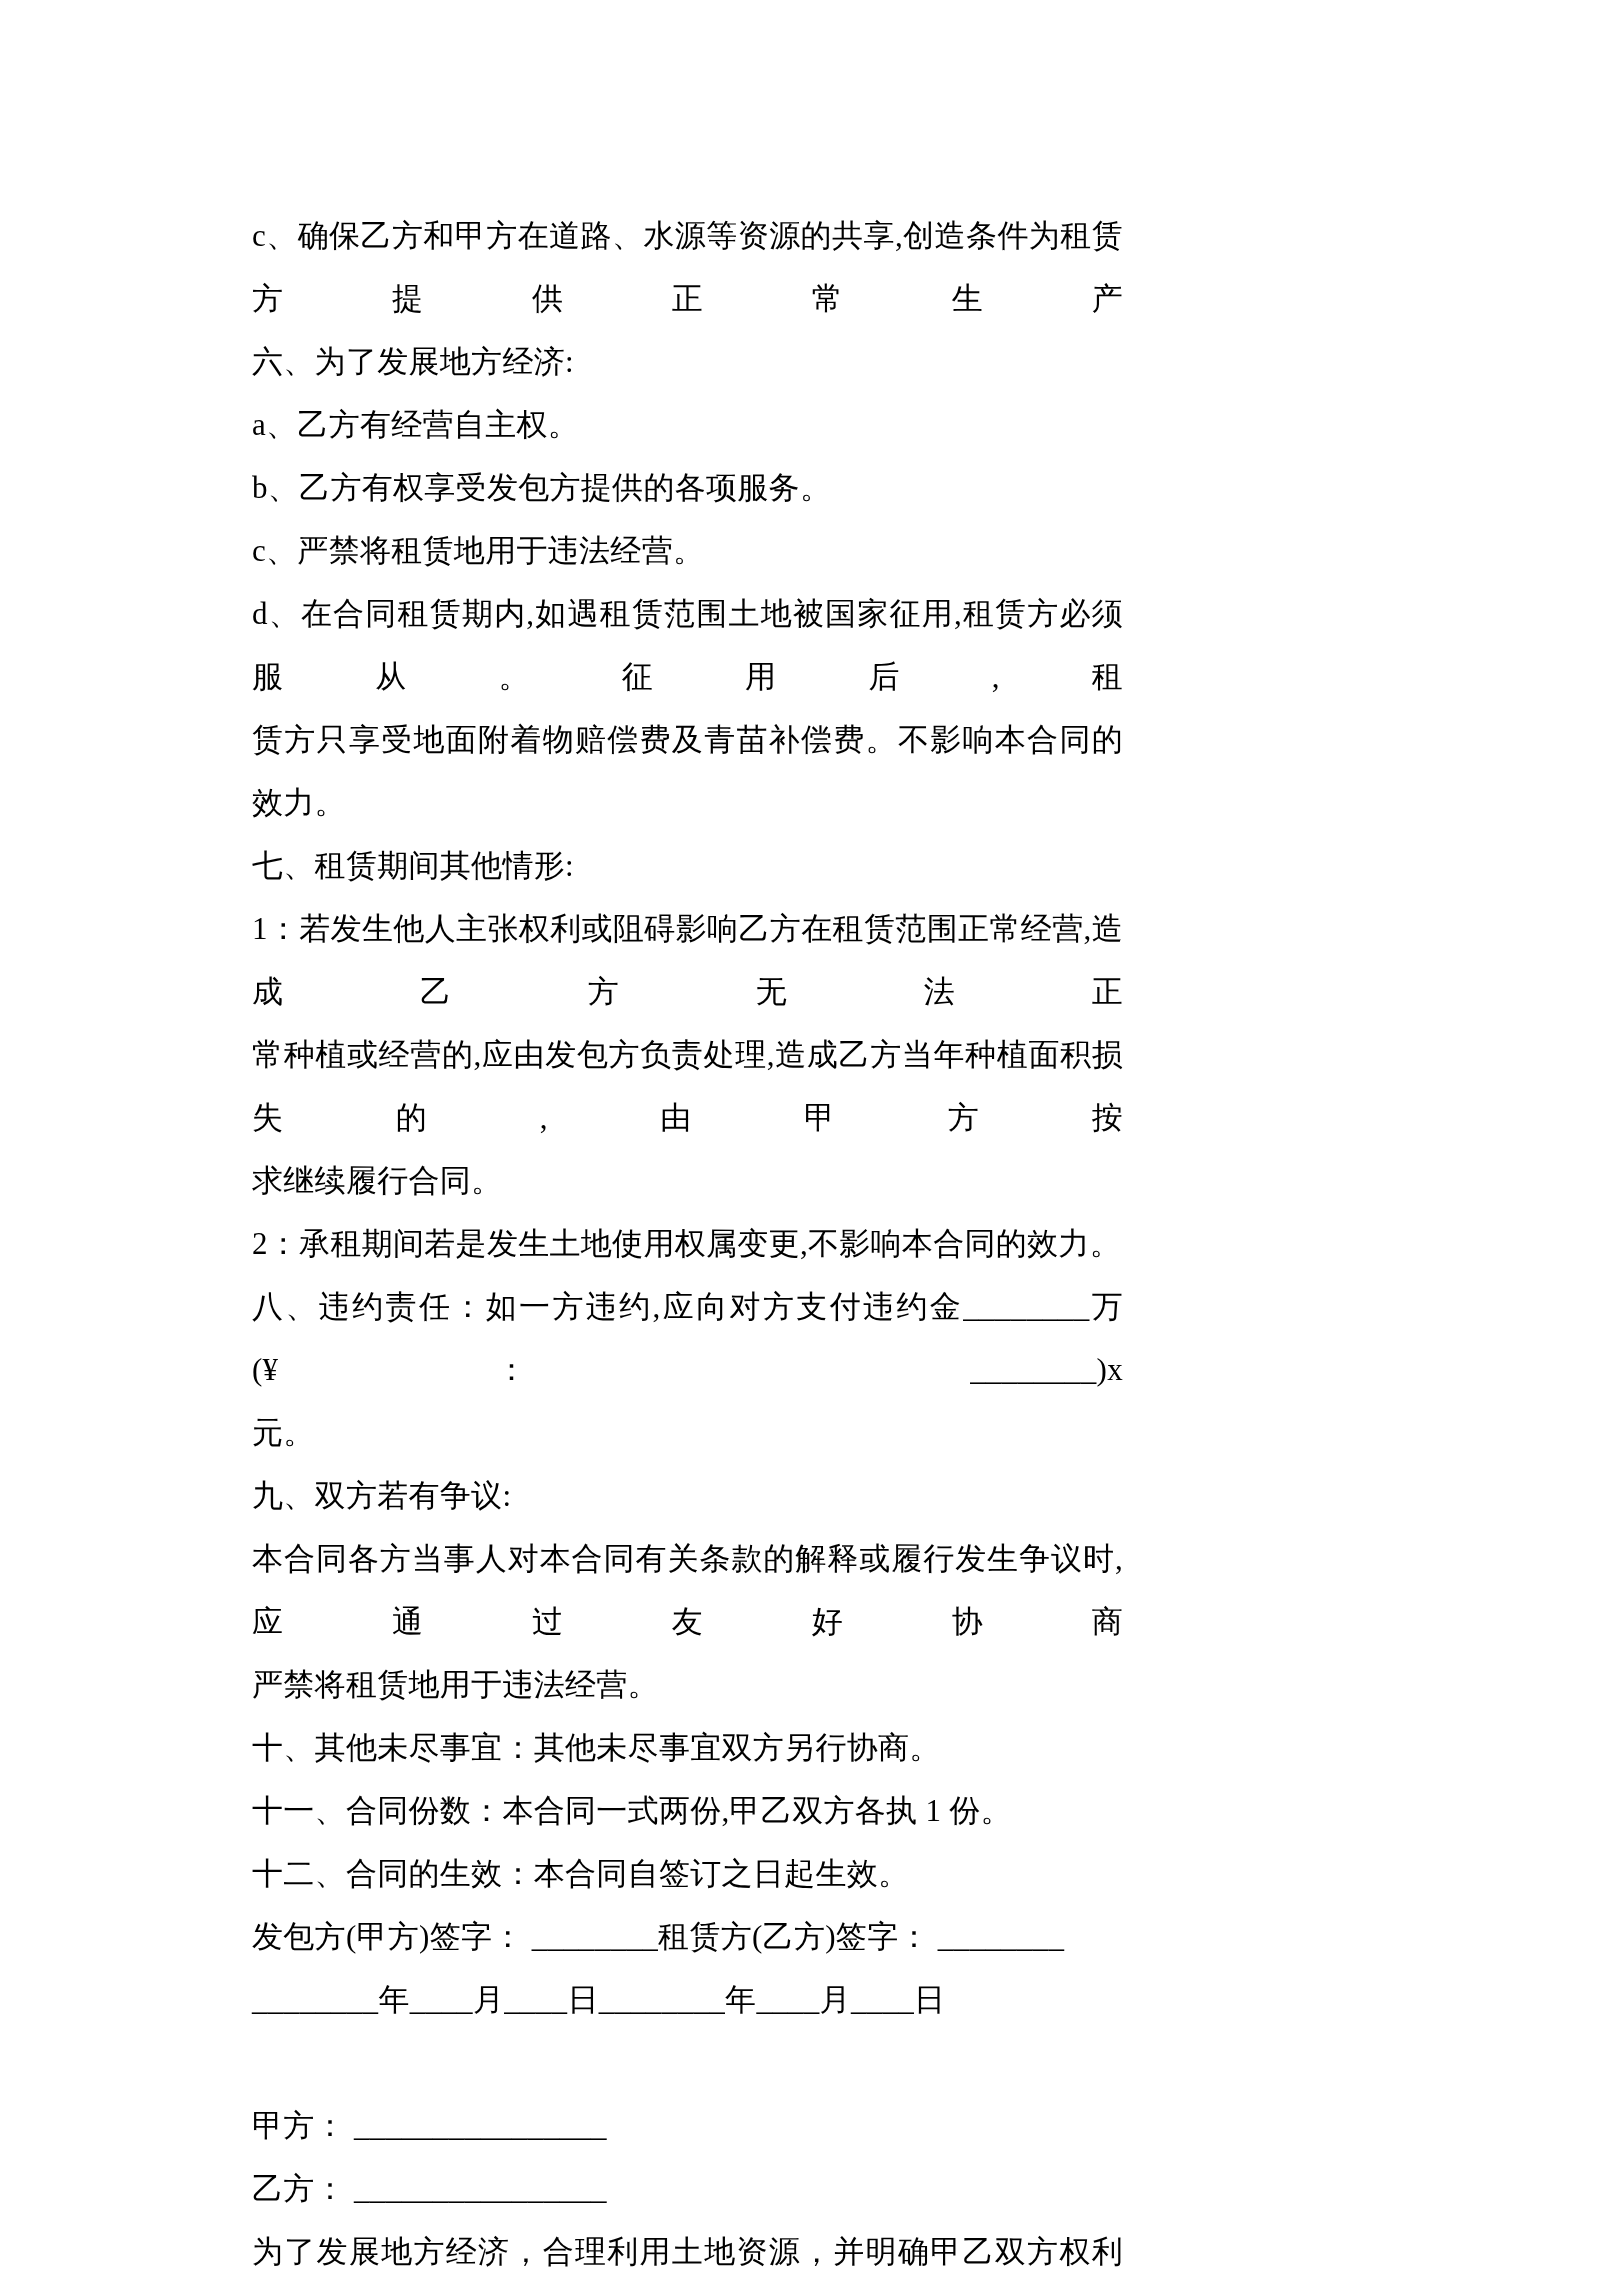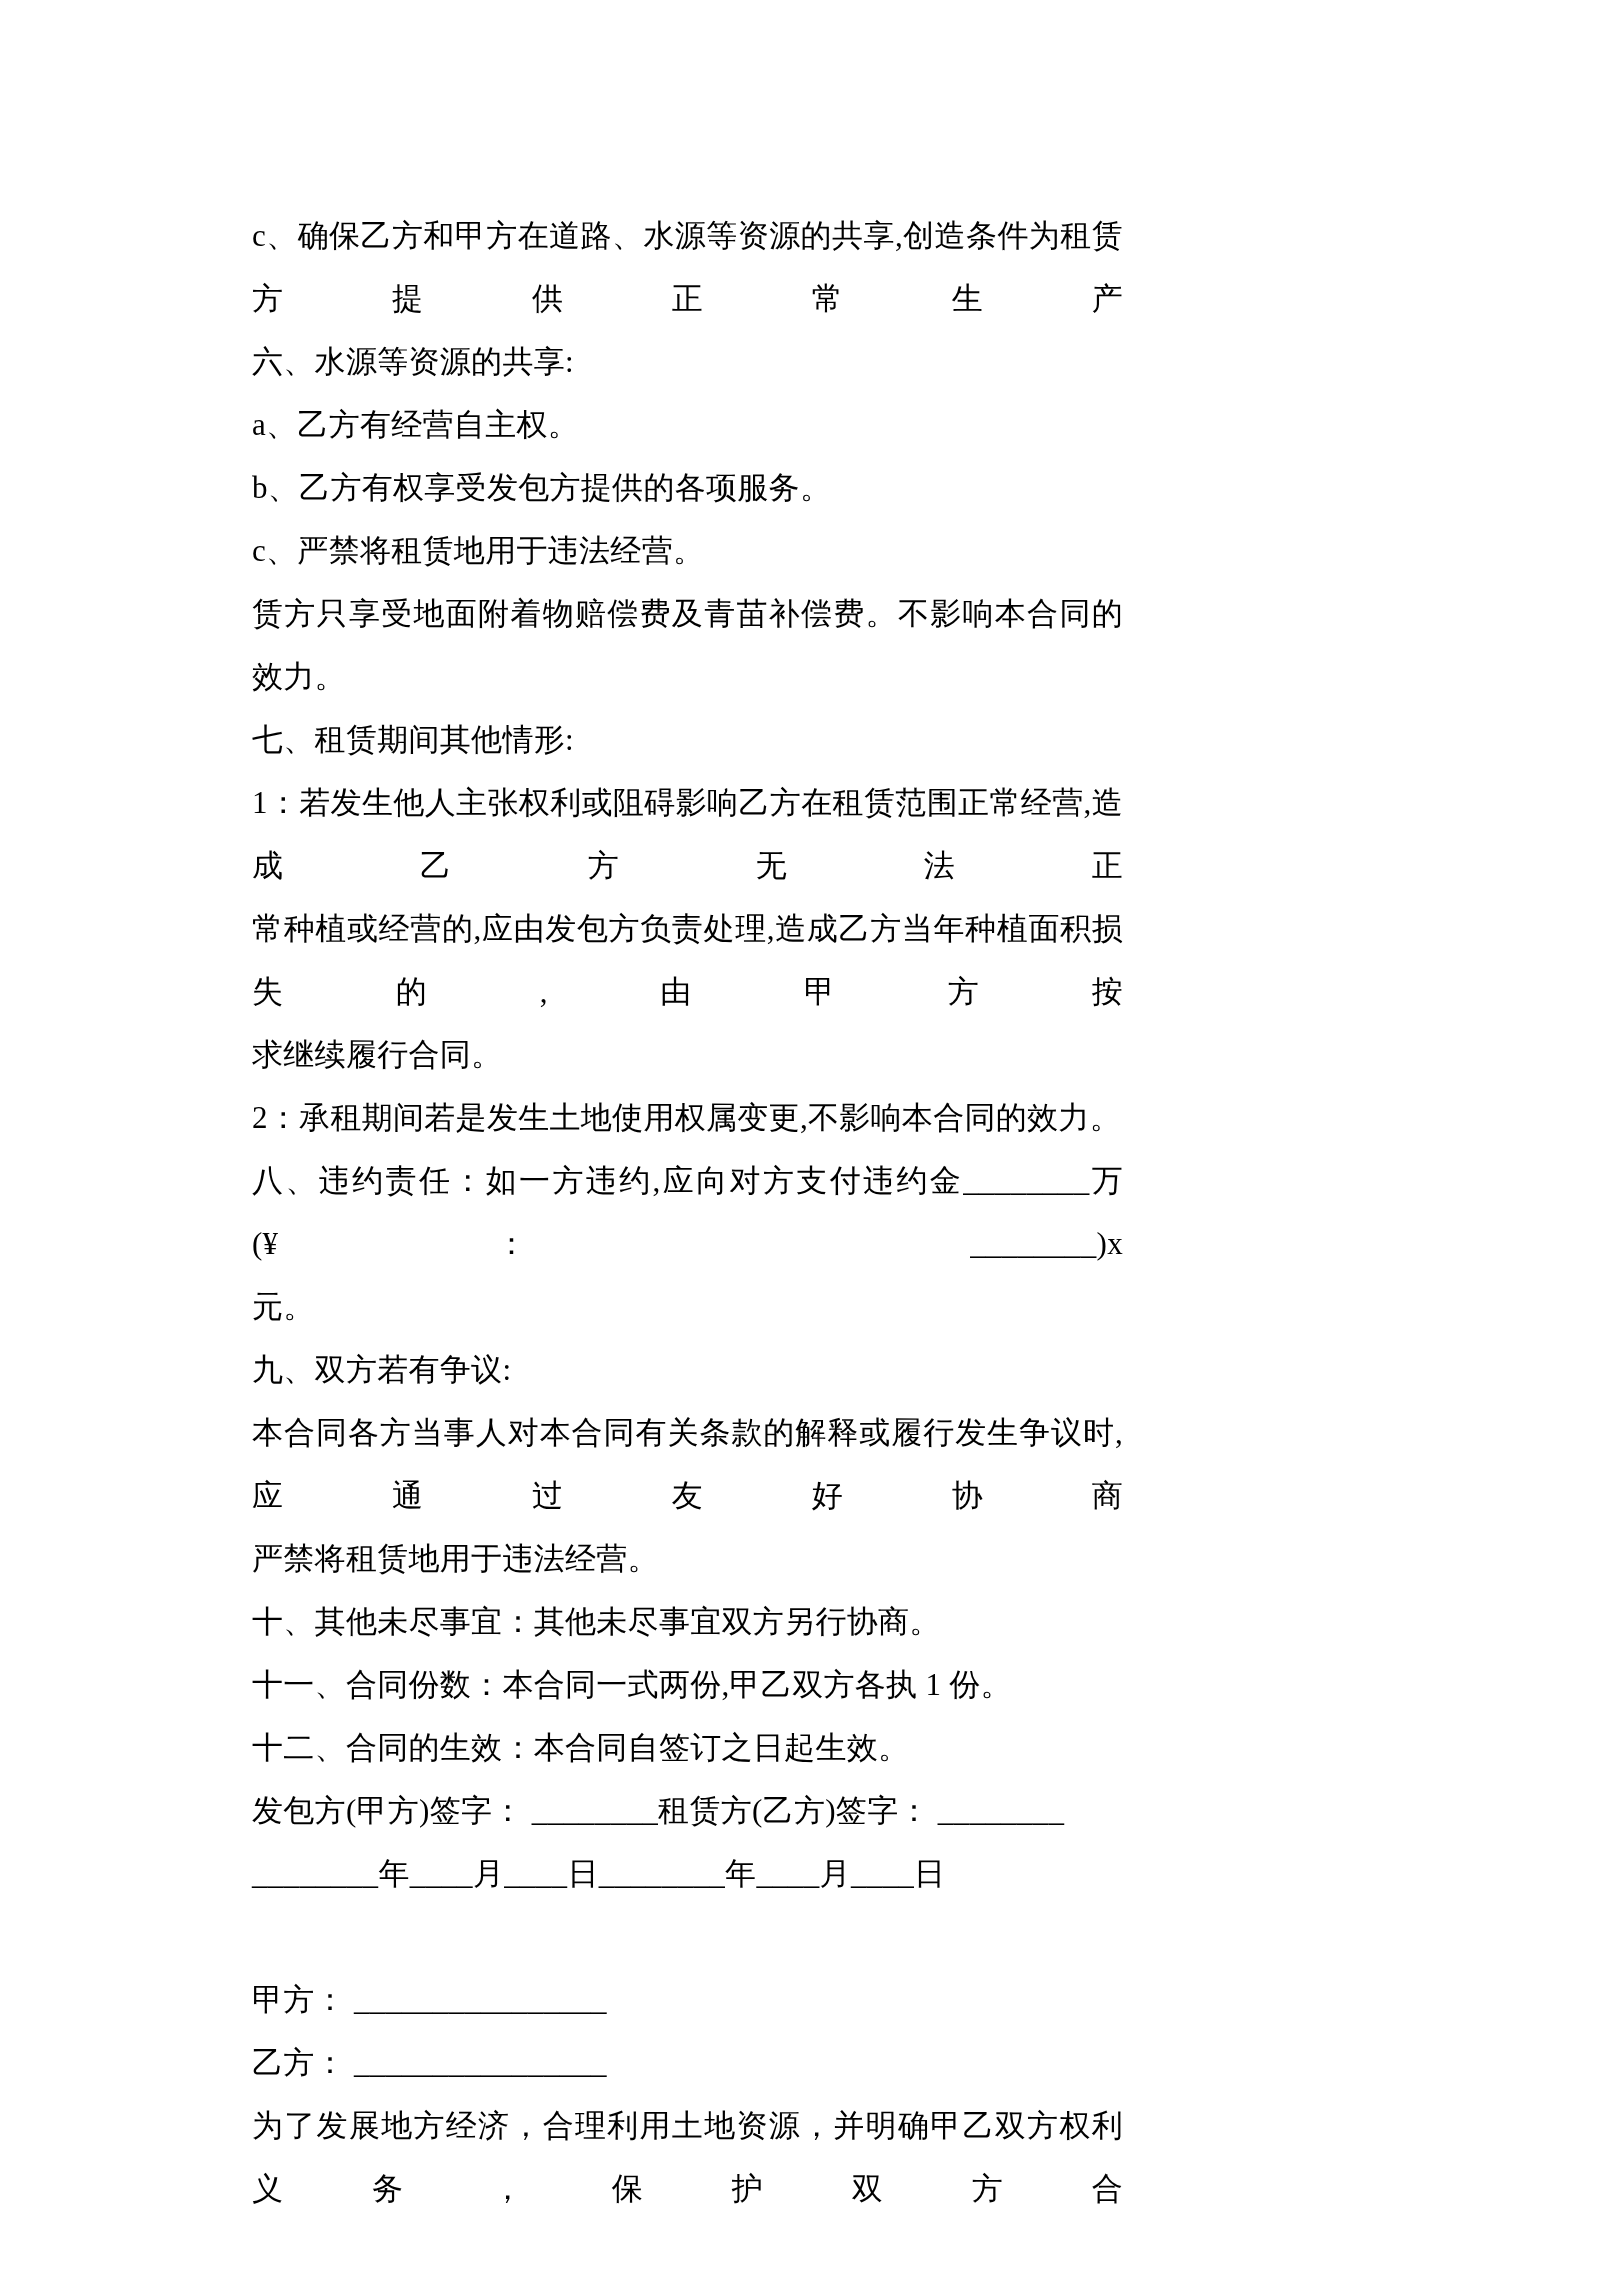--- a/index.html
+++ b/index.html
@@ -34,24 +34,25 @@
   }
   .gap-above {
     margin-top: 63px;
   }
 </style>
 </head>
 <body>
 
 <div class="page">
   <p class="line full">c、确保乙方和甲方在道路、水源等资源的共享,创造条件为租赁方提供正常生产</p>
-  <p class="line">六、水源等资源的共享:</p>
+  <p class="line">六、为了发展地方经济:</p>
   <p class="line">a、乙方有经营自主权。</p>
   <p class="line">b、乙方有权享受发包方提供的各项服务。</p>
   <p class="line">c、严禁将租赁地用于违法经营。</p>
+  <p class="line full">d、在合同租赁期内,如遇租赁范围土地被国家征用,租赁方必须服从。征用后,租</p>
   <p class="line">赁方只享受地面附着物赔偿费及青苗补偿费。不影响本合同的效力。</p>
   <p class="line">七、租赁期间其他情形:</p>
   <p class="line full">1：若发生他人主张权利或阻碍影响乙方在租赁范围正常经营,造成乙方无法正</p>
   <p class="line full">常种植或经营的,应由发包方负责处理,造成乙方当年种植面积损失的,由甲方按</p>
   <p class="line">求继续履行合同。</p>
   <p class="line">2：承租期间若是发生土地使用权属变更,不影响本合同的效力。</p>
   <p class="line full">八、违约责任：如一方违约,应向对方支付违约金________万(¥： ________)x</p>
   <p class="line">元。</p>
   <p class="line">九、双方若有争议:</p>
   <p class="line full">本合同各方当事人对本合同有关条款的解释或履行发生争议时,应通过友好协商</p>

